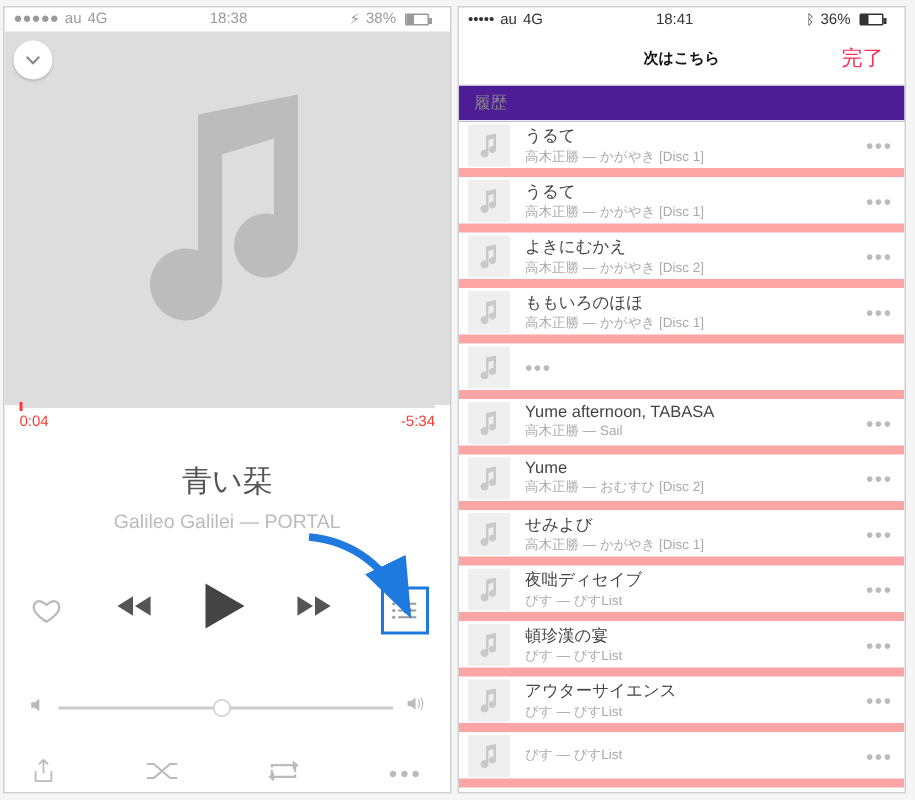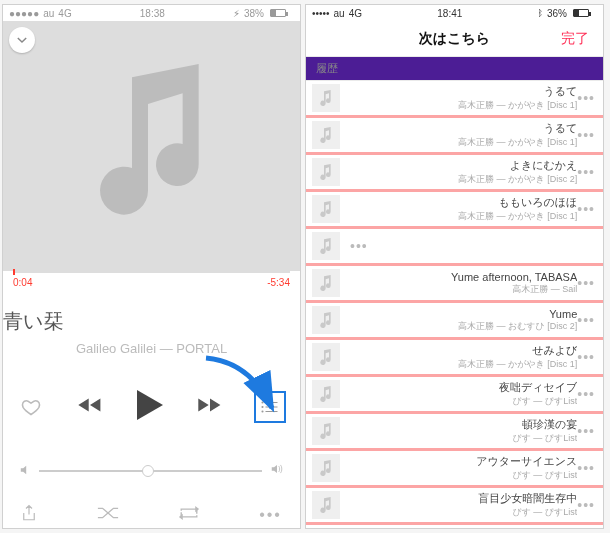--- a/index.html
+++ b/index.html
@@ -50,21 +50,21 @@
     display:flex; justify-content:space-between;
     font-size:10px; color:#ff3b30; padding:4px 10px 0 10px;
   }
   .progress-bar {
     height:2px; background:#ddd; margin:0 10px; position:relative;
   }
   .progress-bar::before {
     content:""; position:absolute; left:0; top:-2px;
     width:2px; height:6px; background:#ff3b30;
   }
-  .song-title { font-size:20px; color:#555; margin-top:20px; font-weight:300;}
+  .song-title { text-align:center; font-size:20px; color:#555; margin-top:20px; font-weight:300;}
   .song-artist { text-align:center; font-size:13px; color:#bbb; margin-top:6px;}
   .controls-row {
     display:flex; align-items:center; justify-content:space-between;
     padding:0 14px; margin-top:32px;
   }
   .icon-slot { width:28px; display:flex; justify-content:center; color:#888;}
   .transport { display:flex; align-items:center; gap:30px;}
   .play-btn svg { width:34px; height:34px; }
   .skip-btn svg { width:26px; height:20px; }
   .queue-box {
@@ -88,32 +88,31 @@
   .bottom-row {
     display:flex; justify-content:space-between; align-items:center;
     padding:0 18px; margin-top:24px;
     color:#bbb;
   }
   
   .nav {
     display:flex; align-items:center; justify-content:center;
     height:36px; position:relative; border-bottom:1px solid #eaeaea;
   }
-  .nav-title { font-size:14px; font-weight:600; color:#111;}
+  .nav-title { font-size:10px; font-weight:600; color:#111;}
   .nav-done { position:absolute; right:14px; top:9px; font-size:14px; color:#ff2d55;}
   .section-hdr {
     background:#4c1d95; font-size:11px; color:#888;
     padding:4px 10px; border-bottom:1px solid #eaeaea;
   }
   .list { height:448px; overflow:hidden;}
   .row {
     display:flex; align-items:center;
-    height:37px; border-bottom:3px solid #fca5a5;
+    height:37px; border-bottom:6px solid #fca5a5;
     padding:0 8px 0 6px;
-    text-align:right;
   }
   .row .thumb {
     width:28px; height:28px; background:#efefef;
     display:flex; align-items:center; justify-content:center;
     margin-right:10px; flex-shrink:0;
   }
   .row .thumb svg { width:14px; height:16px; }
   .row .meta { flex:1; overflow:hidden;}
   .row .title { font-size:11px; color:#444; white-space:nowrap; overflow:hidden; text-overflow:ellipsis;}
   .row .sub { font-size:9px; color:#aaa; white-space:nowrap; overflow:hidden; text-overflow:ellipsis;}
@@ -392,21 +391,20 @@
           </div>
           <div class="more">•••</div>
         </div>
         <div class="row">
           <div class="thumb">
             <svg viewBox="0 0 20 24">
               <path fill="#c9c9c9" d="M7 2 L17 0 V16 a3.5 3.5 0 1 1 -2.5 -3.3 V5 L9.5 6.5 V20 a4 4 0 1 1 -2.5 -3.7 Z"></path>
             </svg>
           </div>
           <div class="meta">
-            <div class="title">盲目少女暗闇生存中</div>
             <div class="sub">ぴす — ぴすList</div>
           </div>
           <div class="more">•••</div>
         </div>
         <div class="row"></div>
       </div>
   </div>
 </div>
 
 <svg class="arrow-anno" width="90" height="80">

